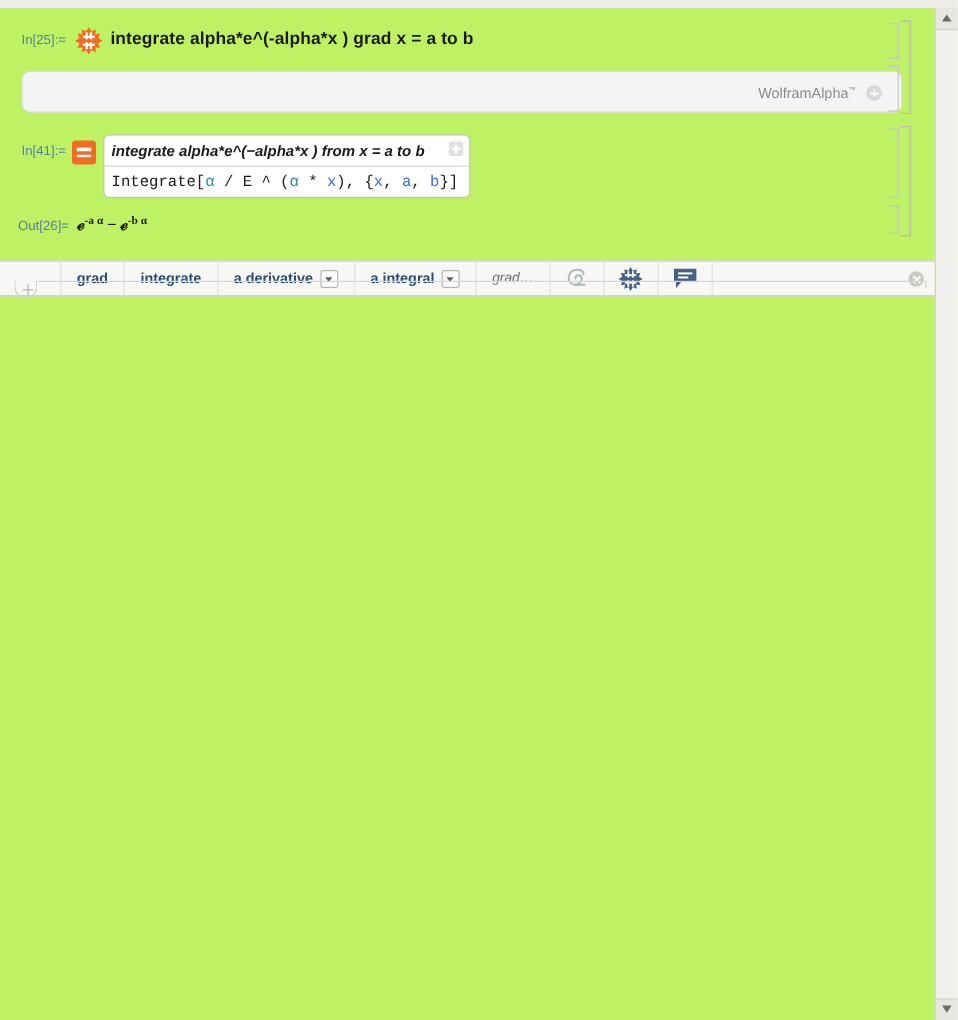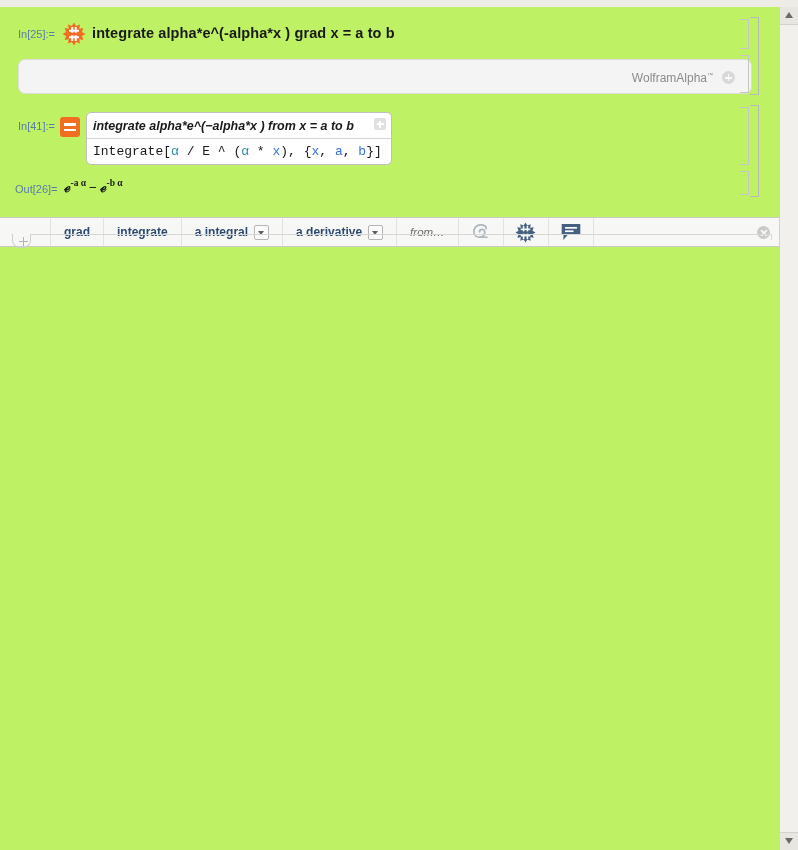--- a/index.html
+++ b/index.html
@@ -484,31 +484,31 @@
 
     <div class="sugg-btn">
       <span>grad</span>
     </div>
 
     <div class="sugg-btn">
       <span>integrate</span>
     </div>
 
     <div class="sugg-btn">
+      <span>a derivative</span>
+      <span class="caret"></span>
+    </div>
+
+    <div class="sugg-btn">
       <span>a integral</span>
       <span class="caret"></span>
     </div>
 
-    <div class="sugg-btn">
-      <span>a derivative</span>
-      <span class="caret"></span>
-    </div>
-
     <div class="sugg-btn more">
-      <span>from…</span>
+      <span>grad…</span>
     </div>
 
     <div class="sugg-icon-btn">
       <svg width="20" height="18" viewBox="0 0 26 24" aria-hidden="true">
         <path d="M20 7.5 C20 4 16.5 2.5 12.5 2.5 C7 2.5 3.5 6.5 3.5 11.5 C3.5 16 6.5 19 11 19 L21 19" fill="none" stroke="#aeb5bd" stroke-width="2.2" stroke-linecap="round"></path>
         <path d="M11 19 C15 19 18 16 18 12.5 C18 10 16.5 8.5 14.5 8.5 C12.5 8.5 11 10 11 12" fill="none" stroke="#aeb5bd" stroke-width="2.2" stroke-linecap="round"></path>
       </svg>
     </div>
 
     <div class="sugg-icon-btn">

